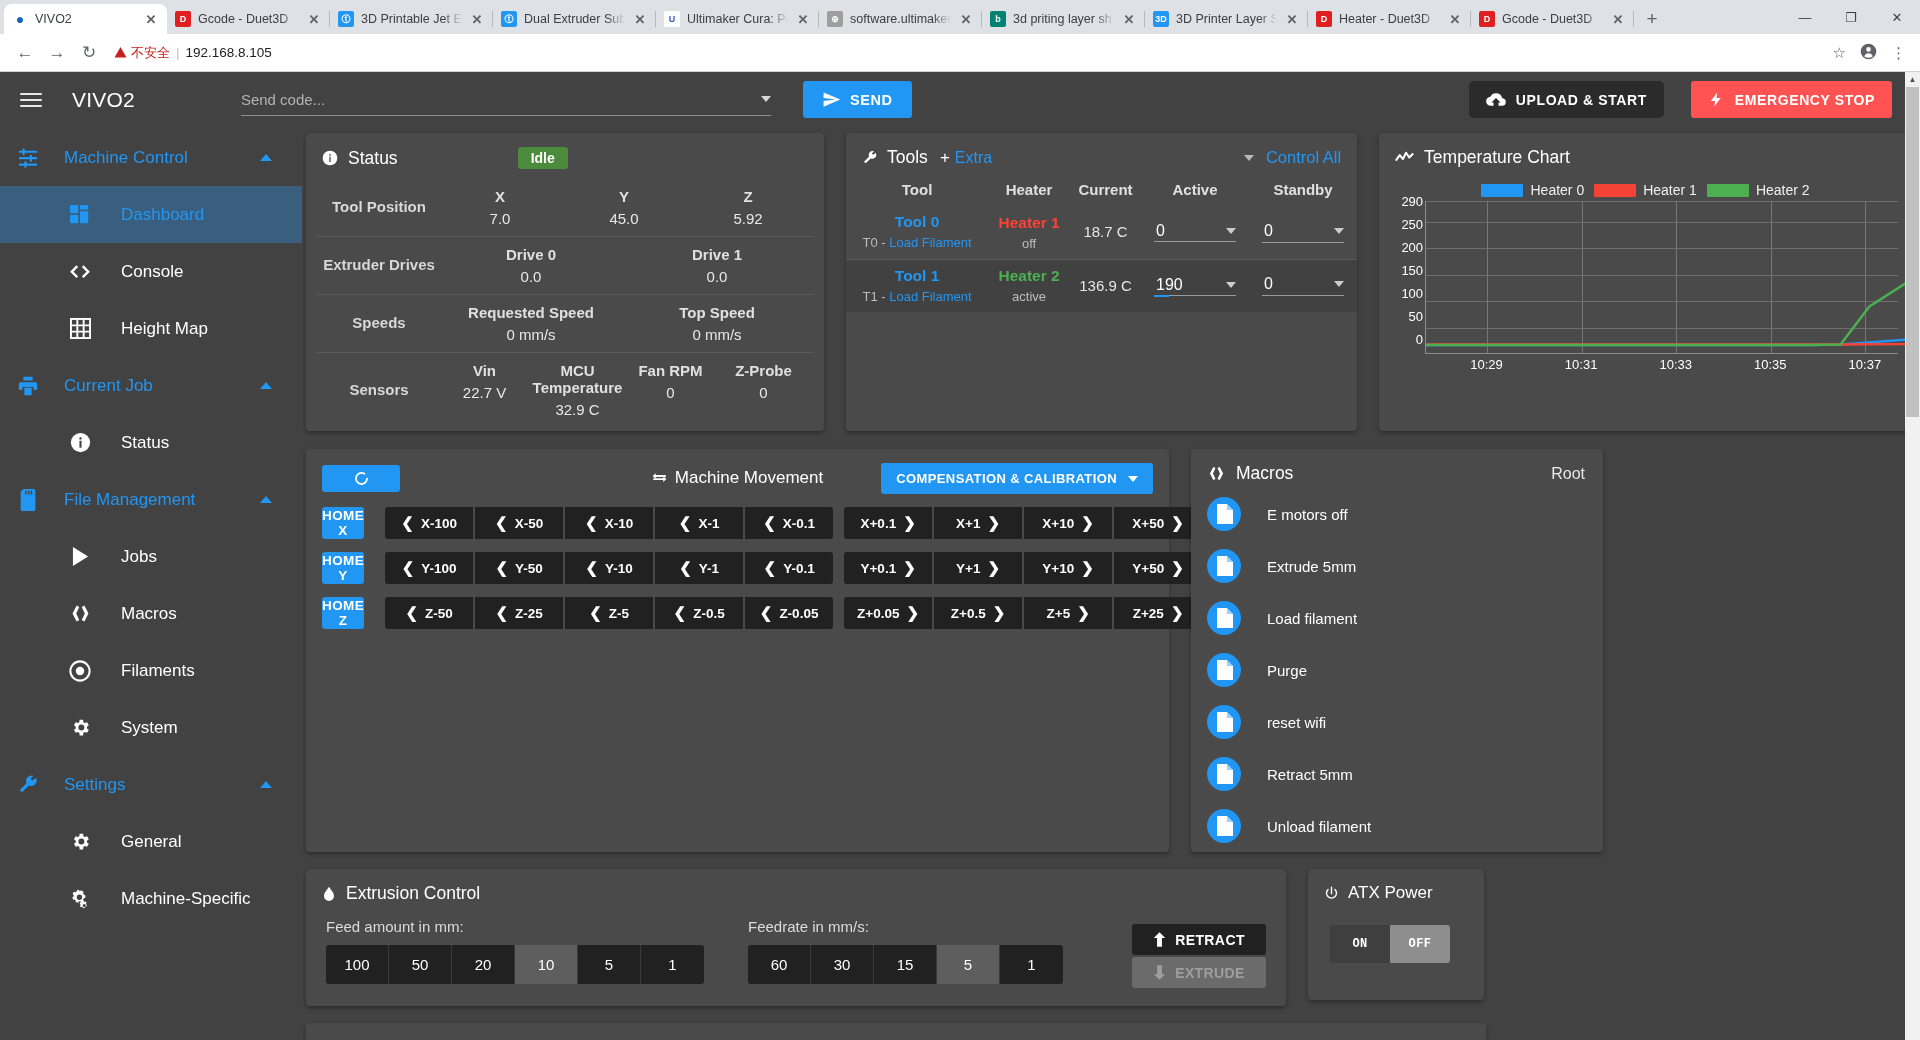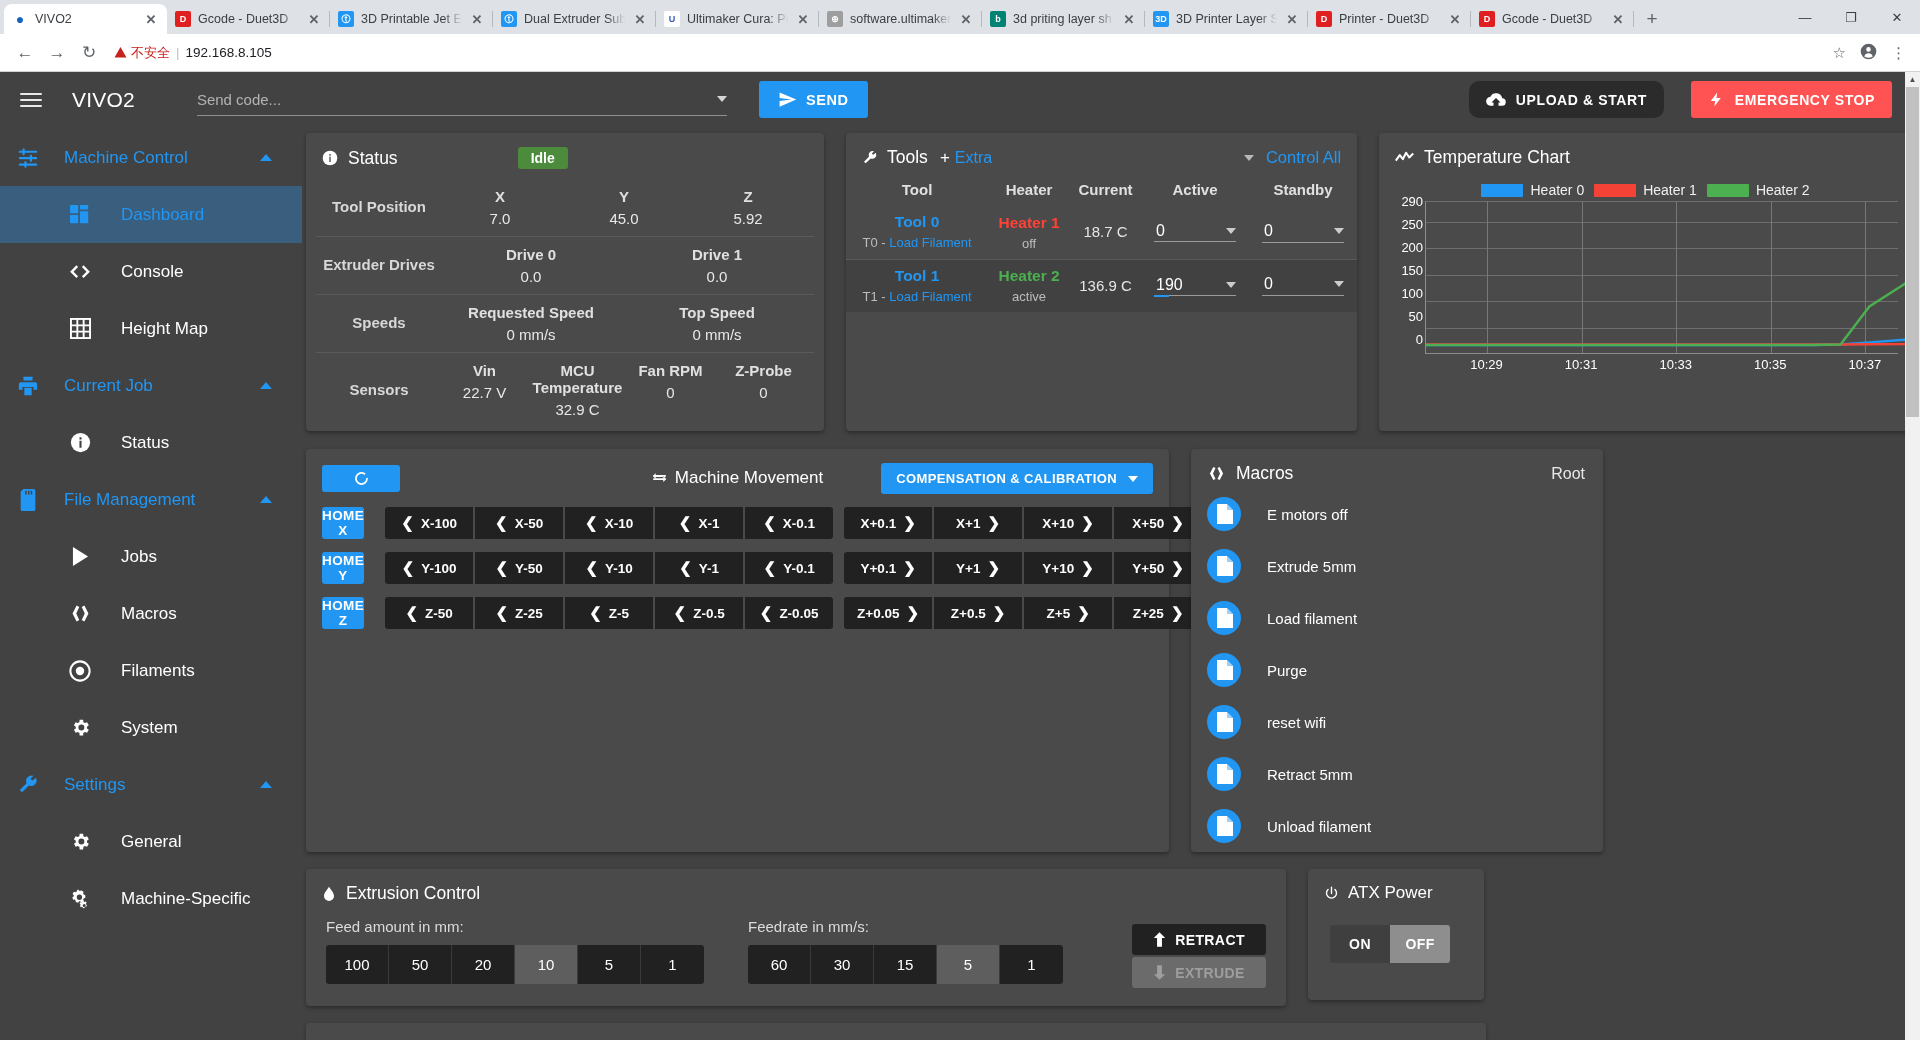--- a/index.html
+++ b/index.html
@@ -78,21 +78,21 @@
   
   .app { width: 1920px; height: 968px; background: #424242; position: relative; }
   .appbar {
     height: 55px; background: #424242; display: flex; align-items: center;
     padding: 0 14px; gap: 14px;
   }
   .hamburger { width: 28px; display: flex; flex-direction: column; gap: 4px; padding-left: 6px; }
   .hamburger i { display: block; height: 2px; background: #e8e8e8; border-radius: 1px; }
   .app-title { color: #fff; font-size: 21px; font-weight: 400; margin-left: 16px; letter-spacing: .2px; }
   .sendcode-wrap {
-    margin-left: 48px; width: 530px; position: relative;
+    margin-left: 92px; width: 530px; position: relative;
     border-bottom: 1px solid #8f8f8f; height: 33px;
     display: flex; align-items: center;
   }
   .sendcode-wrap input {
     flex: 1; background: transparent; border: 0; outline: 0;
     color: #fff; font-size: 15px; font-family: inherit;
   }
   .sendcode-wrap input::placeholder { color: #b3b3b3; }
   .caret-down {
     width: 0; height: 0; border-left: 5px solid transparent;
@@ -102,21 +102,21 @@
   .send-btn {
     background: #2196f3; color: #fff; border: 0; height: 37px;
     padding: 0 19px; border-radius: 3px; font-size: 14.5px;
     font-weight: bold; letter-spacing: .6px; display: flex;
     align-items: center; gap: 9px; margin-left: 18px; cursor: pointer;
     font-family: inherit;
   }
   .hdr-spacer { flex: 1; }
   .upload-btn {
     background: #2b2b2b; color: #fff; height: 37px; padding: 0 17px;
-    border: 0; border-radius: 10px; font-size: 14px; font-weight: bold;
+    border: 0; border-radius: 5px; font-size: 14px; font-weight: bold;
     letter-spacing: .6px; display: flex; align-items: center; gap: 10px;
     cursor: pointer; font-family: inherit;
   }
   .estop-btn {
     background: #ff5252; color: #fff; height: 37px; padding: 0 17px;
     border: 0; border-radius: 3px; font-size: 14px; font-weight: bold;
     letter-spacing: .6px; display: flex; align-items: center; gap: 10px;
     margin-left: 13px; margin-right: 14px; cursor: pointer; font-family: inherit;
   }
 
@@ -316,22 +316,22 @@
     display: flex; align-items: center; justify-content: center; gap: 9px;
     cursor: pointer; font-family: inherit;
   }
   .act-btn.dis { background: #6b6b6b; color: #9e9e9e; }
 
   
   .atx-card { width: 176px; height: 131px; }
   .atx-head { color: #fff; font-size: 17px; padding: 14px 16px 0 16px; display: flex; align-items: center; gap: 9px; }
   .atx-toggle { display: flex; margin: 22px 0 0 22px; }
   .atx-toggle button {
-    width: 60px; height: 38px; border: 0; font-size: 14px;
-    font-weight: bold; letter-spacing: .4px; cursor: pointer; font-family: Liberation Sans, sans-serif;
+    width: 60px; height: 38px; border: 0; font-size: 12px;
+    font-weight: bold; letter-spacing: .4px; cursor: pointer; font-family: Liberation Mono, monospace;
   }
   .atx-toggle .on { background: #3f3f3f; color: #fff; border-radius: 3px 0 0 3px; }
   .atx-toggle .off { background: #8e8e8e; color: #fff; border-radius: 0 3px 3px 0; }
 
   
   .row4 { margin-top: 17px; }
   .fan-card { width: 1180px; height: 160px; }
   .fan-head { color: #fff; font-size: 17px; padding: 14px 16px 0 16px; display: flex; align-items: center; gap: 9px; }
 
   
@@ -385,21 +385,21 @@
         <span class="tab-title">3d priting layer sh</span>
         <span class="tab-close">✕</span>
       </div>
       <div class="tab">
         <span class="favicon" style="background:#2196f3;">3D</span>
         <span class="tab-title">3D Printer Layer Sh</span>
         <span class="tab-close">✕</span>
       </div>
       <div class="tab">
         <span class="favicon" style="background:#e02020;">D</span>
-        <span class="tab-title">Printer - Duet3D</span>
+        <span class="tab-title">Heater - Duet3D</span>
         <span class="tab-close">✕</span>
       </div>
       <div class="tab">
         <span class="favicon" style="background:#e02020;">D</span>
         <span class="tab-title">Gcode - Duet3D</span>
         <span class="tab-close">✕</span>
       </div>
     </div>
   <div class="newtab-btn">+</div>
   <div class="wincontrols">

